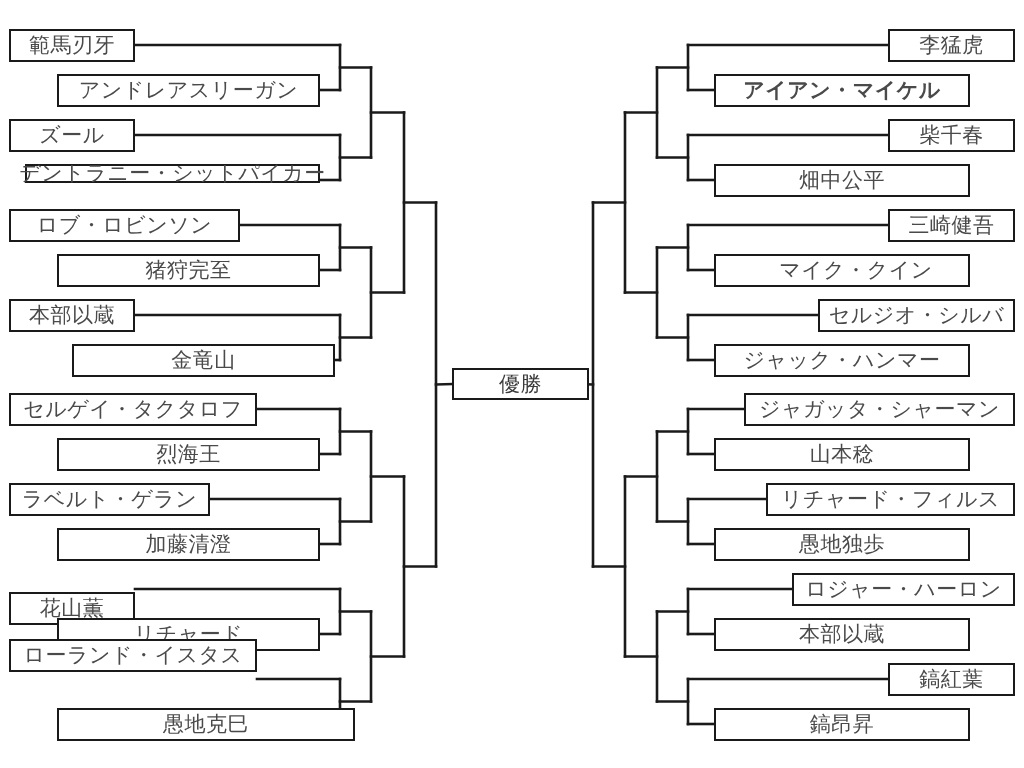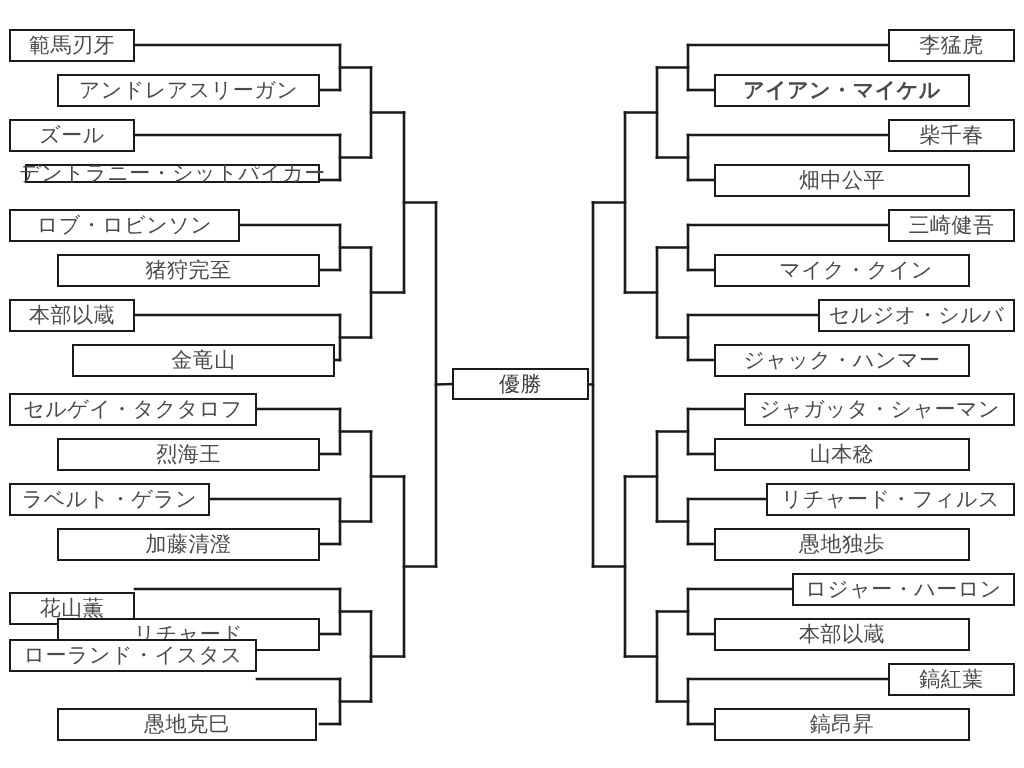--- a/index.html
+++ b/index.html
@@ -148,21 +148,21 @@
       <div class="competitor-box" style="left: 57px; top: 254px; width: 263px; height: 33px;">猪狩完至</div>
       <div class="competitor-box" style="left: 9px; top: 299px; width: 126px; height: 33px;">本部以蔵</div>
       <div class="competitor-box" style="left: 72px; top: 344px; width: 263px; height: 33px;">金竜山</div>
       <div class="competitor-box" style="left: 9px; top: 393px; width: 248px; height: 33px;">セルゲイ・タクタロフ</div>
       <div class="competitor-box" style="left: 57px; top: 438px; width: 263px; height: 33px;">烈海王</div>
       <div class="competitor-box" style="left: 9px; top: 483px; width: 201px; height: 33px;">ラベルト・ゲラン</div>
       <div class="competitor-box" style="left: 57px; top: 528px; width: 263px; height: 33px;">加藤清澄</div>
       <div class="competitor-box" style="left: 9px; top: 592px; width: 126px; height: 33px;">花山薫</div>
       <div class="competitor-box" style="left: 57px; top: 618px; width: 263px; height: 33px;">リチャード</div>
       <div class="competitor-box" style="left: 9px; top: 639px; width: 248px; height: 33px;">ローランド・イスタス</div>
-      <div class="competitor-box" style="left: 57px; top: 708px; width: 260px; height: 33px;">愚地克巳</div>
+      <div class="competitor-box" style="left: 57px; top: 708px; width: 298px; height: 33px;">愚地克巳</div>
       <div class="competitor-box" style="left: 888px; top: 29px; width: 127px; height: 33px;">李猛虎</div>
       <div class="competitor-box" style="left: 714px; top: 74px; width: 256px; height: 33px; font-weight: bold;">アイアン・マイケル</div>
       <div class="competitor-box" style="left: 888px; top: 119px; width: 127px; height: 33px;">柴千春</div>
       <div class="competitor-box" style="left: 714px; top: 164px; width: 256px; height: 33px;">畑中公平</div>
       <div class="competitor-box" style="left: 888px; top: 209px; width: 127px; height: 33px;">三崎健吾</div>
       <div class="competitor-box" style="left: 714px; top: 254px; width: 256px; height: 33px; padding-left: 28px;">マイク・クイン</div>
       <div class="competitor-box" style="left: 818px; top: 299px; width: 197px; height: 33px;">セルジオ・シルバ</div>
       <div class="competitor-box" style="left: 714px; top: 344px; width: 256px; height: 33px;">ジャック・ハンマー</div>
       <div class="competitor-box" style="left: 744px; top: 393px; width: 271px; height: 33px;">ジャガッタ・シャーマン</div>
       <div class="competitor-box" style="left: 714px; top: 438px; width: 256px; height: 33px;">山本稔</div>

